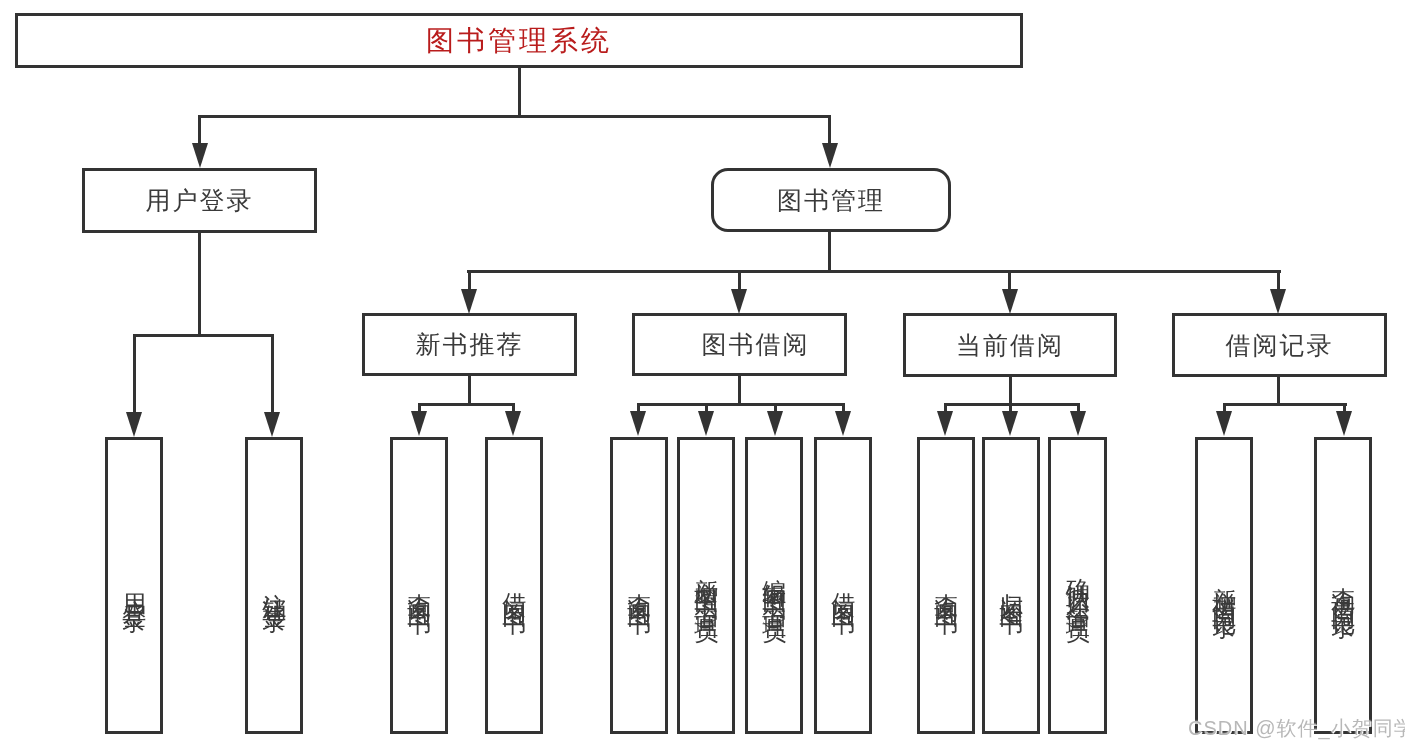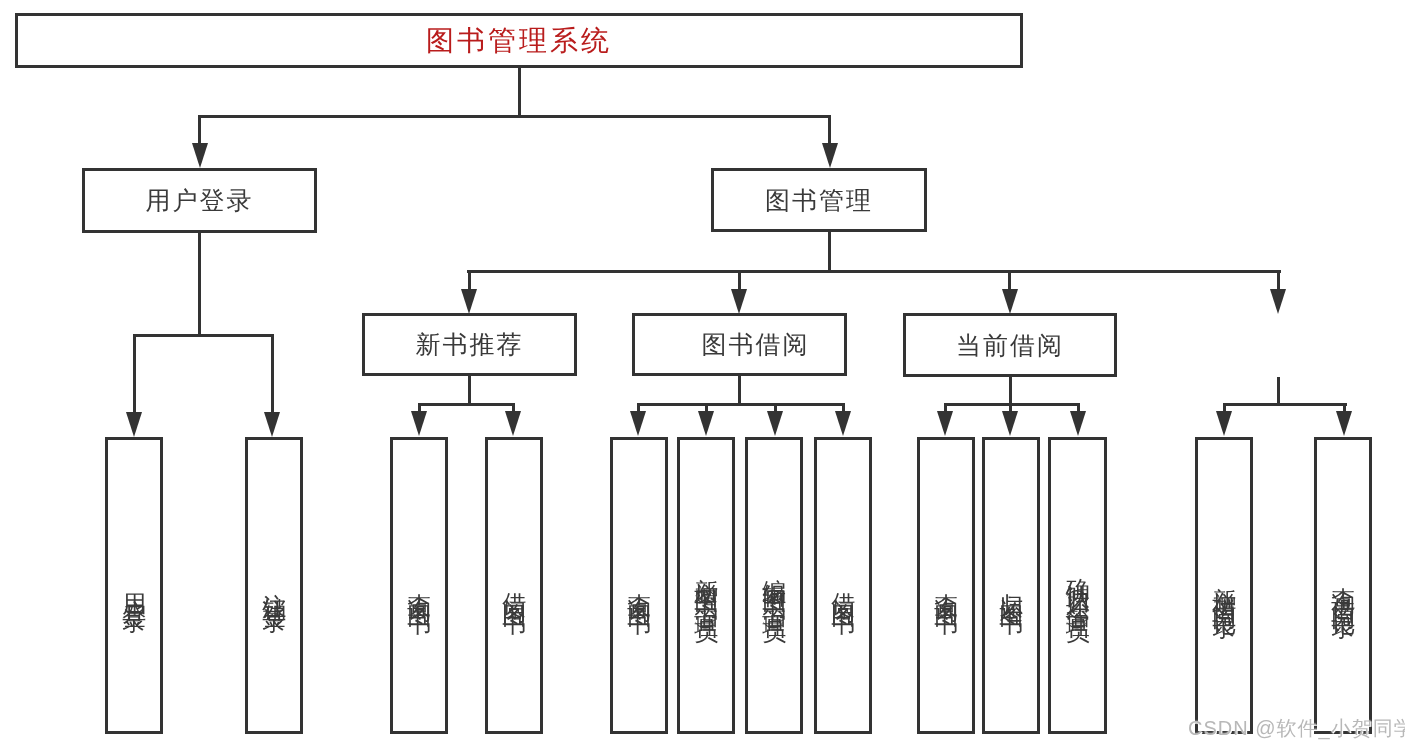--- a/index.html
+++ b/index.html
@@ -81,21 +81,21 @@
   <div class="line" style="left:518px; top:68px; width:3px; height:50px;"></div>
   <div class="line" style="left:198px; top:115px; width:633px; height:3px;"></div>
   <div class="line" style="left:198px; top:115px; width:3px; height:32px;"></div>
   <div class="arrow" style="left:192px; top:143px;"></div>
   <div class="line" style="left:828px; top:115px; width:3px; height:32px;"></div>
   <div class="arrow" style="left:822px; top:143px;"></div>
 
   <div class="box" style="left:82px; top:168px; width:235px; height:65px;">
     <span class="hlabel">用户登录</span>
   </div>
-  <div class="box" style="left:711px; top:168px; width:216px; height:64px;">
+  <div class="box" style="left:711px; top:168px; width:240px; height:64px;border-radius:17px;">
     <span class="hlabel">图书管理</span>
   </div>
 
   <div class="line" style="left:198px; top:233px; width:3px; height:103px;"></div>
   <div class="line" style="left:133px; top:334px; width:141px; height:3px;"></div>
   <div class="line" style="left:133px; top:334px; width:3px; height:80px;"></div>
   <div class="arrow" style="left:126px; top:412px;"></div>
   <div class="line" style="left:271px; top:334px; width:3px; height:80px;"></div>
   <div class="arrow" style="left:264px; top:412px;"></div>
 
@@ -112,20 +112,23 @@
 
   <div class="box" style="left:362px; top:313px; width:215px; height:63px;">
     <span class="hlabel">新书推荐</span>
   </div>
   <div class="box" style="left:632px; top:313px; width:215px; height:63px;padding-left:32px;">
     <span class="hlabel">图书借阅</span>
   </div>
   <div class="box" style="left:903px; top:313px; width:214px; height:64px;">
     <span class="hlabel">当前借阅</span>
   </div>
+  <div class="box" style="left:1172px; top:313px; width:215px; height:64px;">
+    <span class="hlabel">借阅记录</span>
+  </div>
 
   <div class="line" style="left:468px; top:376px; width:3px; height:30px;"></div>
   <div class="line" style="left:418px; top:403px; width:97px; height:3px;"></div>
   <div class="line" style="left:418px; top:403px; width:3px; height:10px;"></div>
   <div class="arrow" style="left:411px; top:411px;"></div>
   <div class="line" style="left:512px; top:403px; width:3px; height:10px;"></div>
   <div class="arrow" style="left:505px; top:411px;"></div>
 
   <div class="line" style="left:738px; top:376px; width:3px; height:30px;"></div>
   <div class="line" style="left:637px; top:403px; width:208px; height:3px;"></div>

